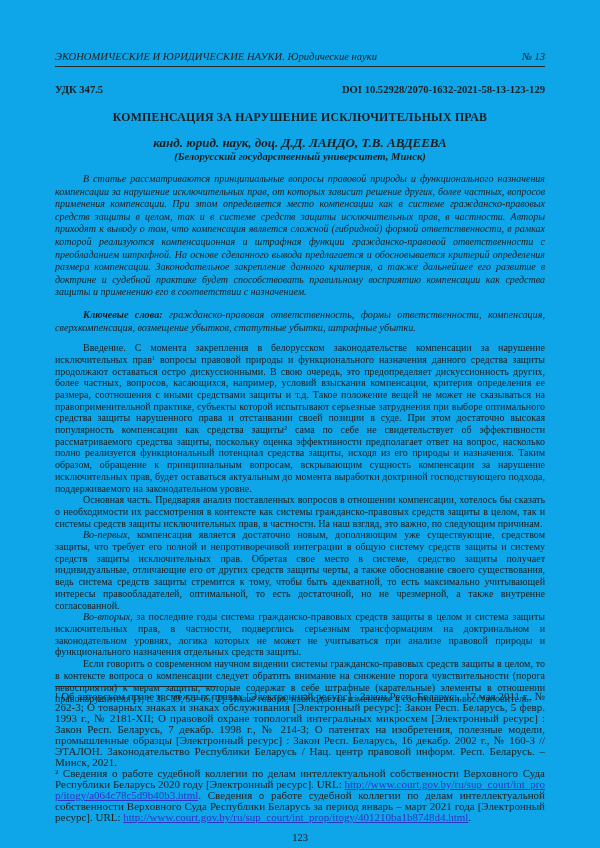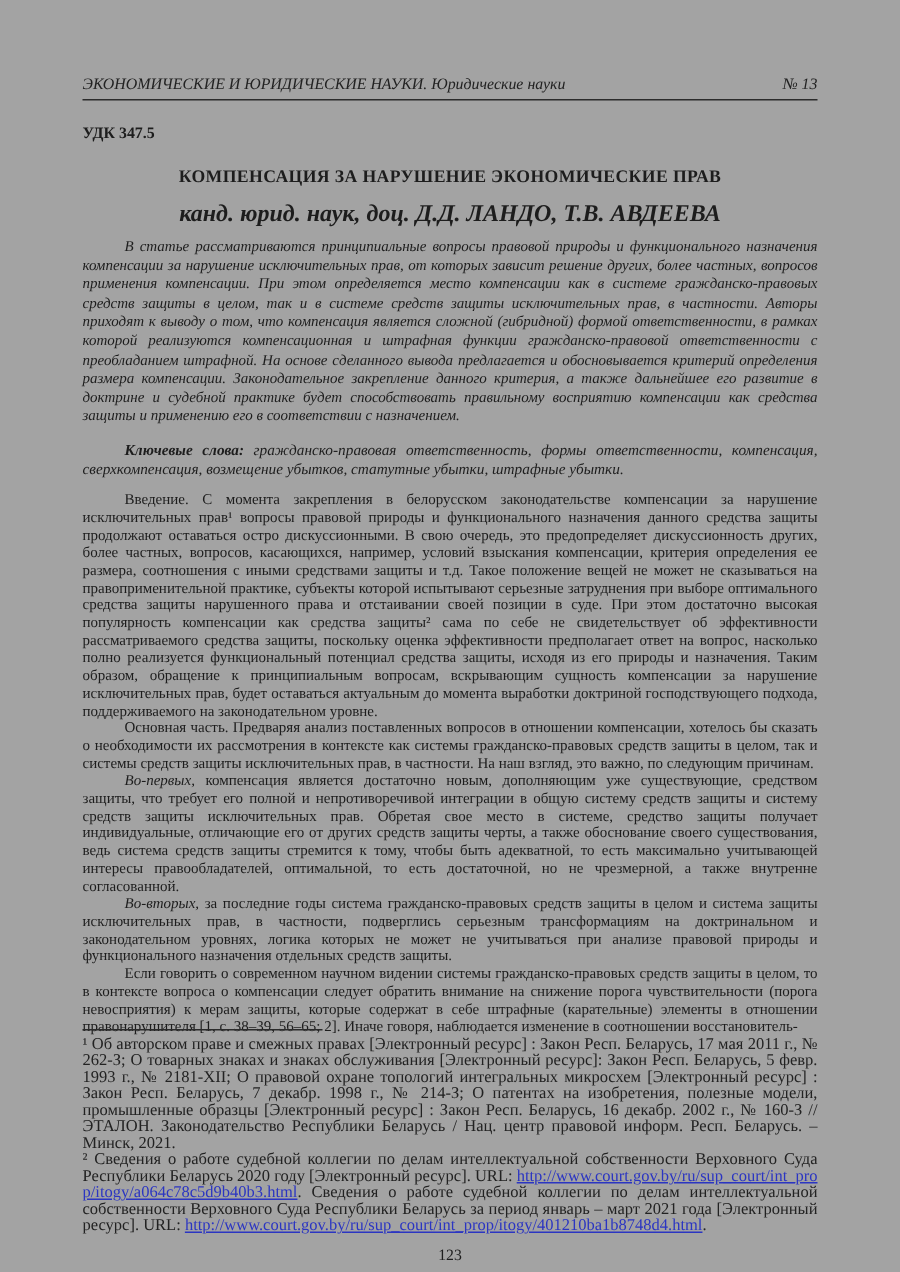--- a/index.html
+++ b/index.html
@@ -1,31 +1,31 @@
 <!DOCTYPE html>
 <html><head>
 <meta charset="utf-8">
 <style>
   html,body{margin:0;padding:0;background:#e9e9e7;}
   .page{
-    width:600px;height:848px;margin:0 auto;background:#a3a3a3;
+    width:600px;height:848px;margin:0 auto;background:#0ea5e9;
     position:relative;overflow:hidden;box-sizing:border-box;
     padding:50px 55px 0 55px;
     font-family:"Liberation Serif","DejaVu Serif",serif;
     color:#1d1d1d;
   }
   .running-head{display:flex;justify-content:space-between;align-items:baseline;
     font-style:italic;font-size:10.6px;line-height:13px;color:#222;}
   .head-rule{border-top:1px solid #2b2b2b;margin-top:3px;}
   .meta-row{display:flex;justify-content:space-between;font-weight:bold;
     font-size:10.6px;line-height:13px;margin-top:16px;text-align:center;}
   .title{font-size:11.8px;font-weight:bold;text-align:center;
     margin:14px 0 0 0;letter-spacing:0.25px;line-height:14px;}
   .authors{margin-top:12px;text-align:center;font-weight:bold;font-style:italic;
-    font-size:16px;line-height:13px;}
+    font-size:13px;line-height:13px;}
   .affiliation{margin-top:1px;text-align:center;font-weight:bold;font-style:italic;
     font-size:10.6px;line-height:13px;}
   .abstract{margin:10px 0 0 0;font-style:italic;font-size:10px;line-height:12.6px;
     text-align:justify;text-indent:28px;}
   .keywords{margin:10px 0 0 0;font-style:italic;font-size:10.2px;line-height:12.6px;
     text-align:justify;text-indent:28px;}
   .kw-label{font-weight:bold;}
   .body-p{margin:0;font-size:10px;line-height:11.7px;text-align:justify;text-indent:28px;}
   .body-p.first{margin-top:8px;}
   .lead-bold{font-weight:normal;}
@@ -42,25 +42,27 @@
 <div class="page">
 
   <div class="running-head">
     <span>ЭКОНОМИЧЕСКИЕ И ЮРИДИЧЕСКИЕ НАУКИ. Юридические науки</span>
     <span>№ 13</span>
   </div>
   <div class="head-rule"></div>
 
   <div class="meta-row">
     <span>УДК 347.5</span>
+    <span>DOI 10.52928/2070-1632-2021-58-13-123-129</span>
   </div>
 
-  <h1 class="title">КОМПЕНСАЦИЯ ЗА НАРУШЕНИЕ ЭКОНОМИЧЕСКИЕ ПРАВ</h1>
+  <h1 class="title">КОМПЕНСАЦИЯ ЗА НАРУШЕНИЕ ИСКЛЮЧИТЕЛЬНЫХ ПРАВ</h1>
 
   <div class="authors">канд. юрид. наук, доц. Д.Д. ЛАНДО, Т.В. АВДЕЕВА</div>
+  <div class="affiliation">(Белорусский государственный университет, Минск)</div>
 
   <p class="abstract">В статье рассматриваются принципиальные вопросы правовой природы и функционального назначения компенсации за нарушение исключительных прав, от которых зависит решение других, более частных, вопросов применения компенсации. При этом определяется место компенсации как в системе гражданско-правовых средств защиты в целом, так и в системе средств защиты исключительных прав, в частности. Авторы приходят к выводу о том, что компенсация является сложной (гибридной) формой ответственности, в рамках которой реализуются компенсационная и штрафная функции гражданско-правовой ответственности с преобладанием штрафной. На основе сделанного вывода предлагается и обосновывается критерий определения размера компенсации. Законодательное закрепление данного критерия, а также дальнейшее его развитие в доктрине и судебной практике будет способствовать правильному восприятию компенсации как средства защиты и применению его в соответствии с назначением.</p>
 
   <p class="keywords">
     <span class="kw-label">Ключевые слова:</span>
     <span>гражданско-правовая ответственность, формы ответственности, компенсация, сверхкомпенсация, возмещение убытков, статутные убытки, штрафные убытки.</span>
   </p>
 
   <p class="body-p first">
     <span class="lead-bold">Введение.</span>

